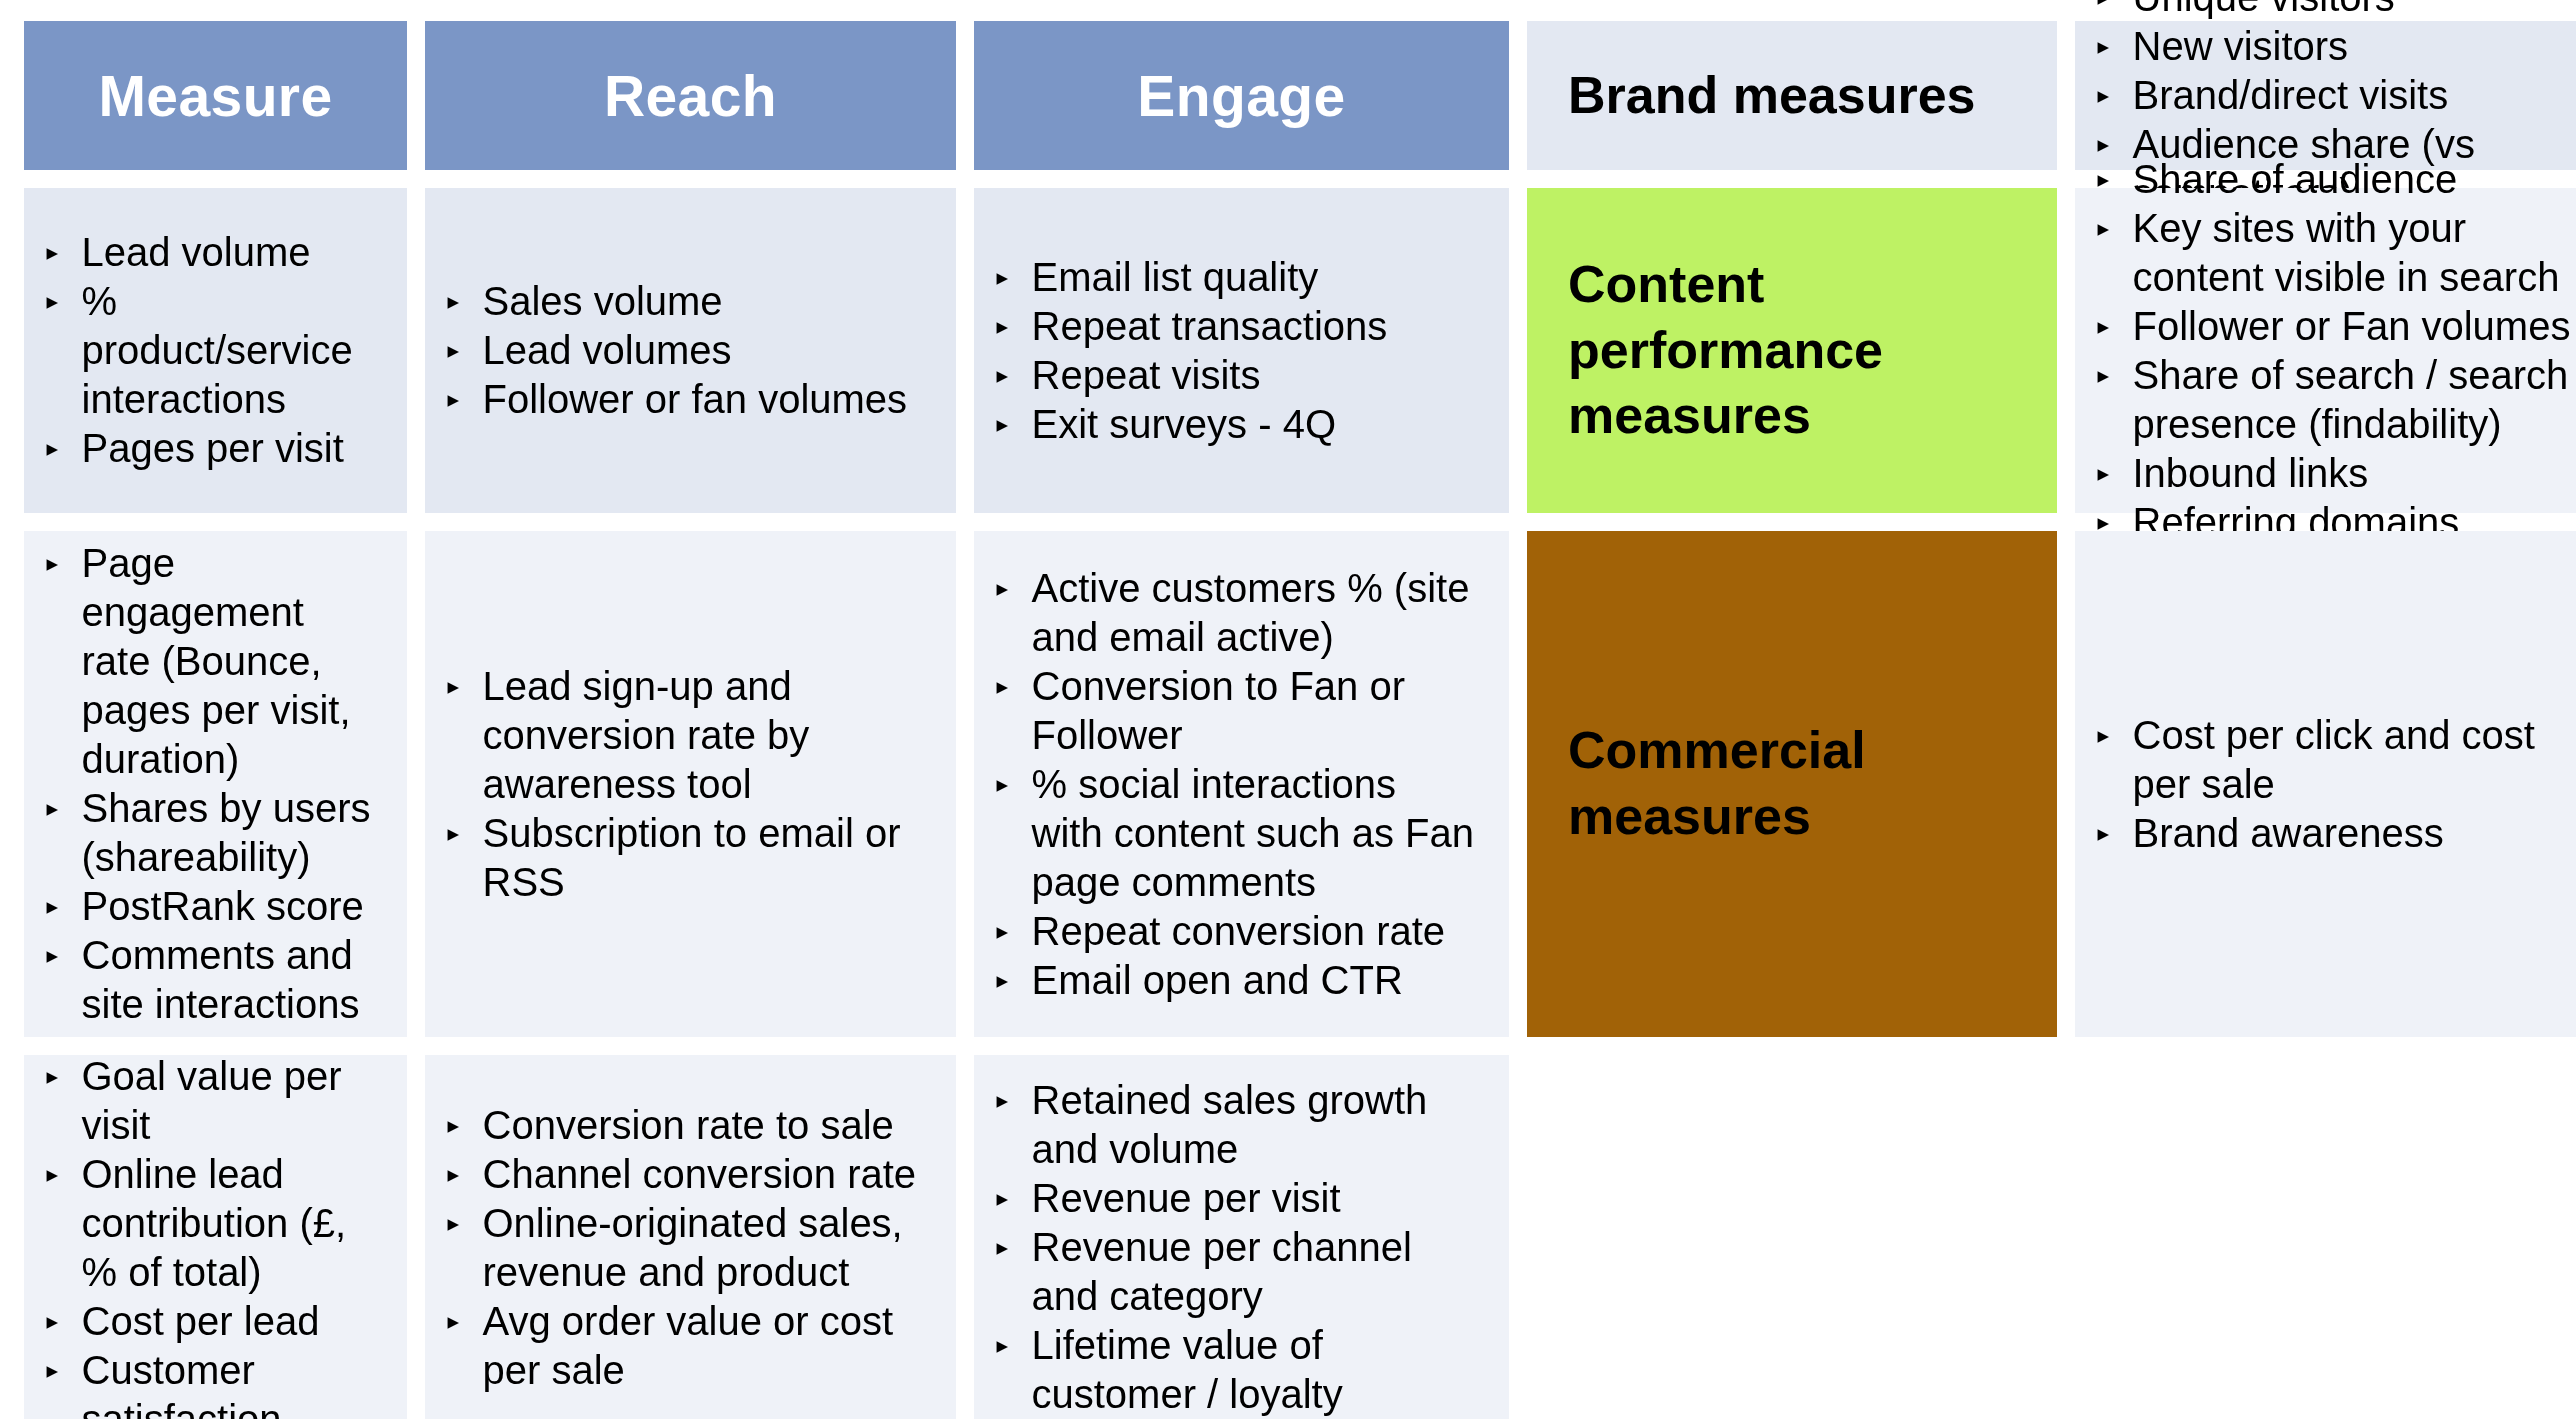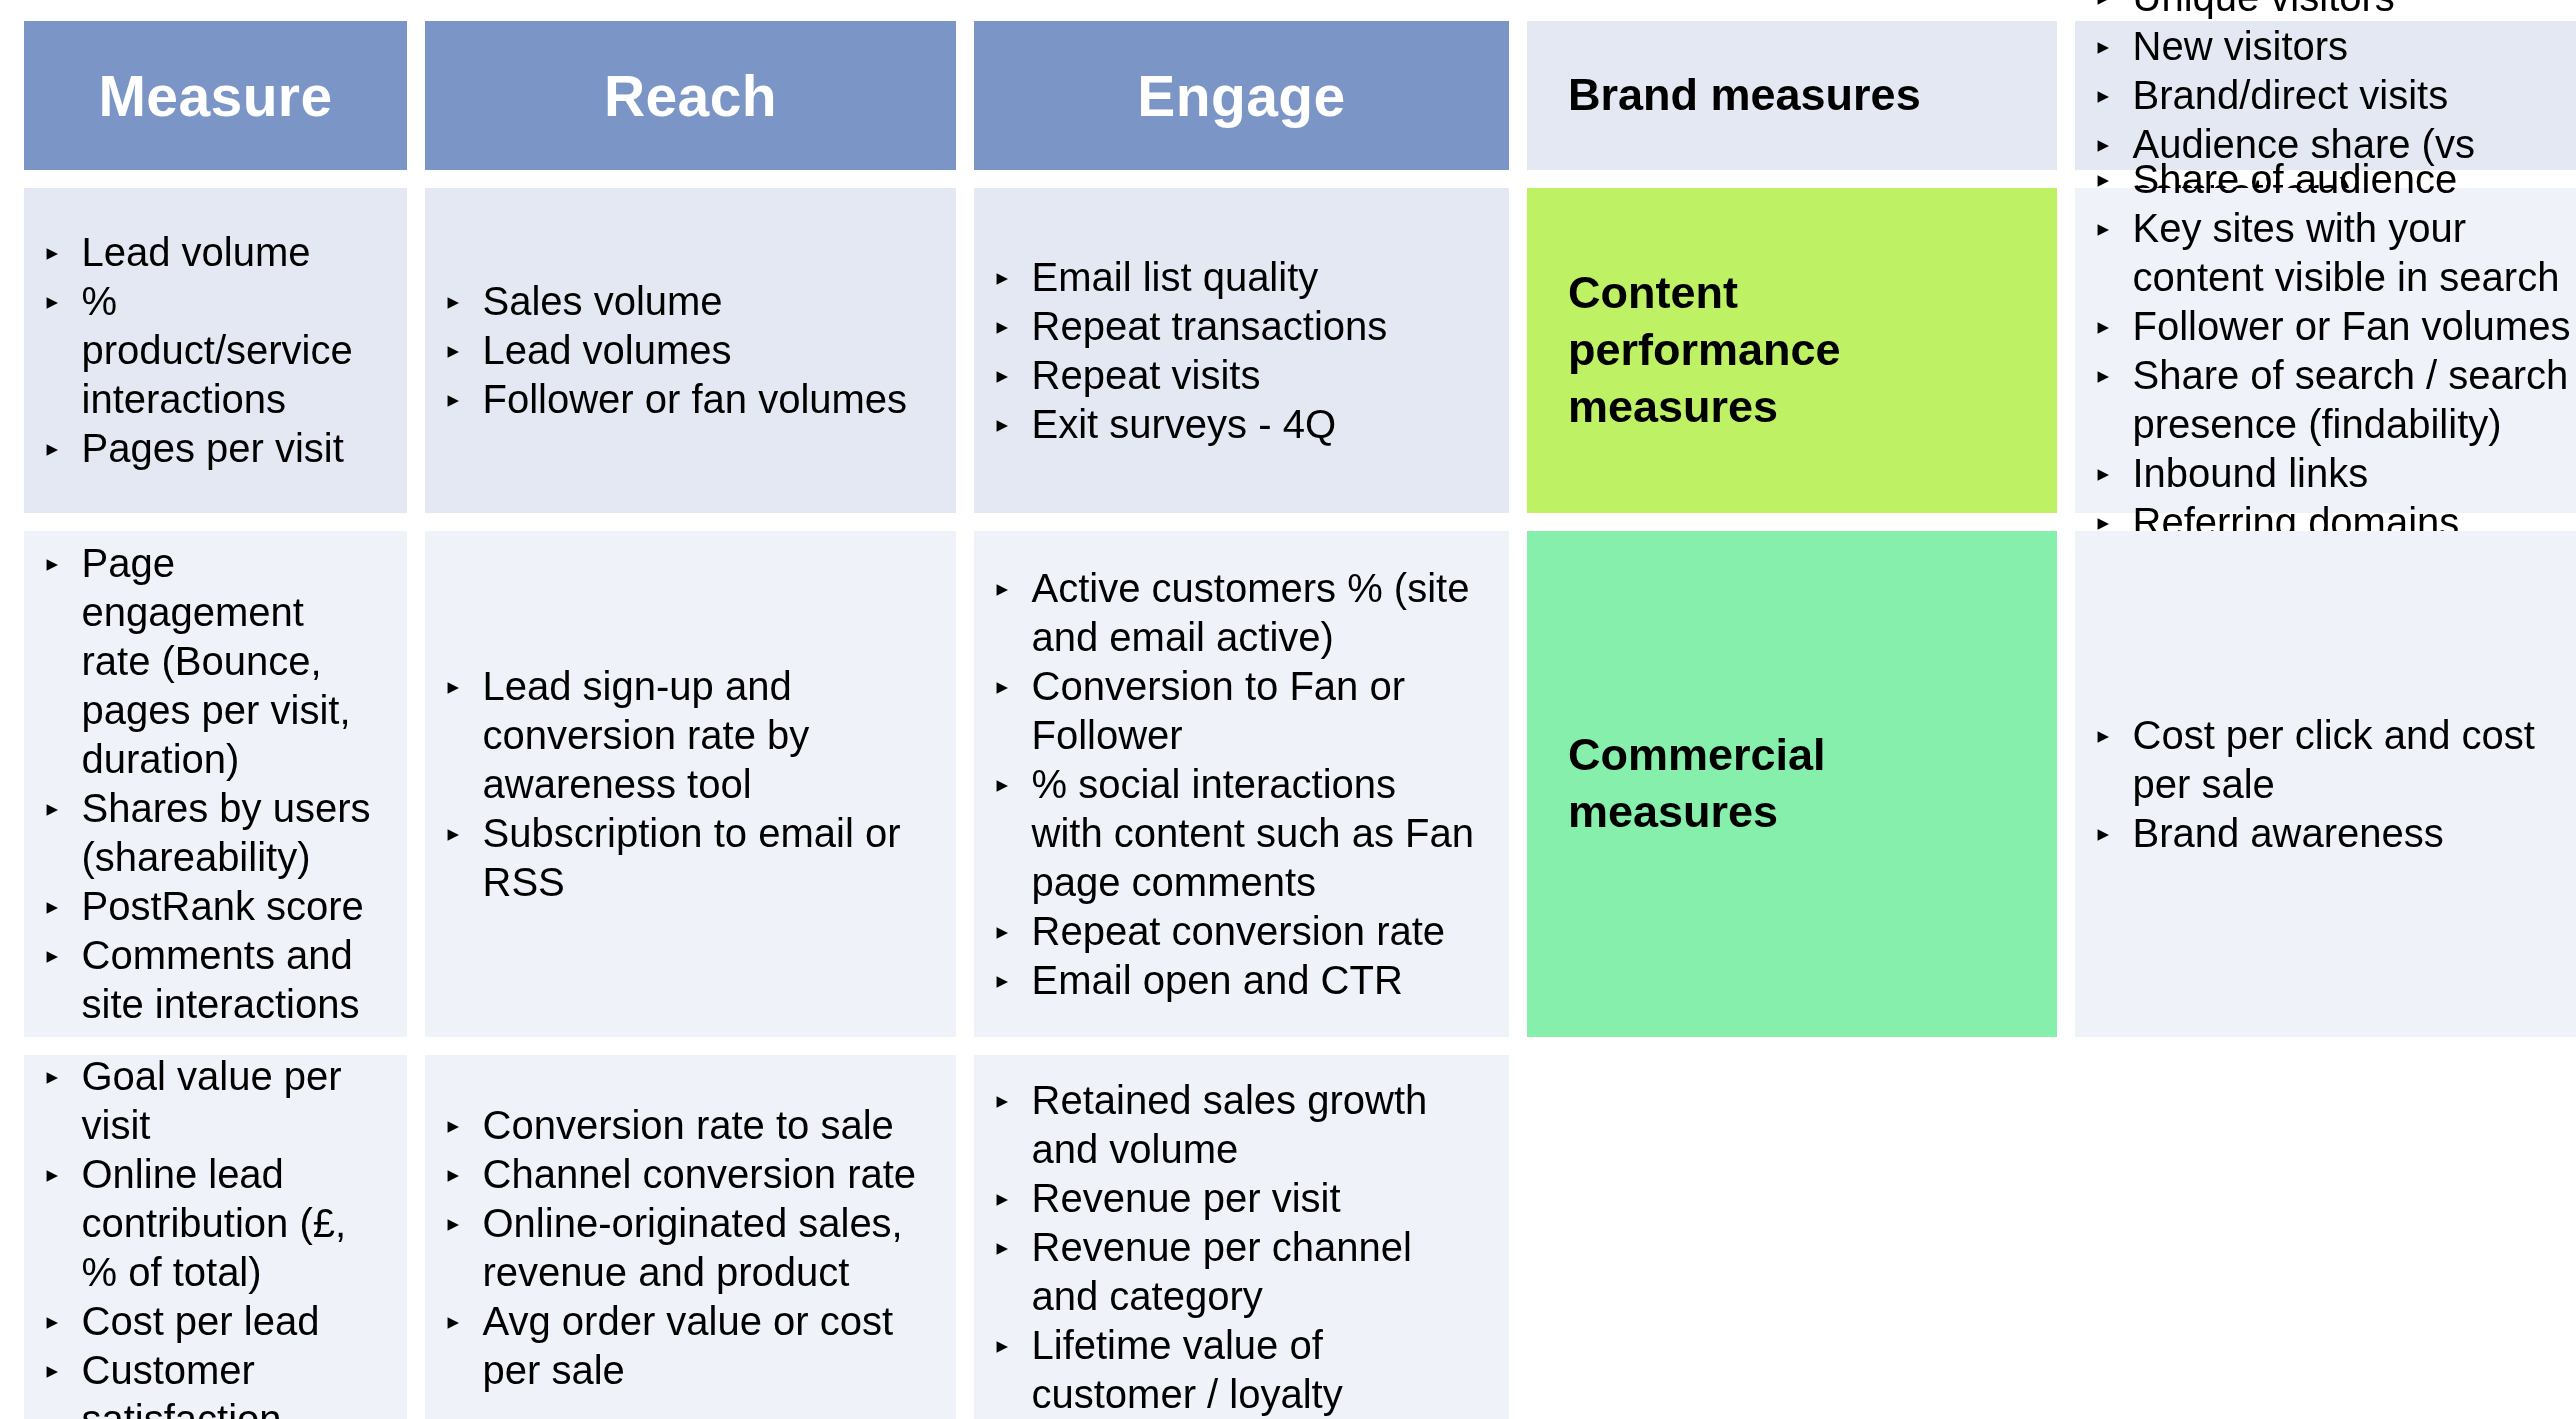--- a/index.html
+++ b/index.html
@@ -31,21 +31,21 @@
     font-weight: bold;
     display: flex;
     align-items: center;
     justify-content: center;
     letter-spacing: 0.4px;
   }
   .cell {
     color: #000000;
   }
   .rowlabel {
-    font-size: 45px;
+    font-size: 52px;
     font-weight: bold;
     line-height: 1.26;
     display: flex;
     align-items: center;
     padding: 0 35px 0 41px;
   }
   .listcell {
     display: flex;
     align-items: center;
     padding: 12px 31px 12px 22.5px;
@@ -230,21 +230,21 @@
         <li>
           <span class="blt">▸</span>
           <span class="itxt">Repeat conversion rate</span>
         </li>
         <li>
           <span class="blt">▸</span>
           <span class="itxt">Email open and CTR</span>
         </li>
       </ul>
     </div>
-    <div class="cell rowlabel" style="background: #86efac;">Commercial measures</div>
+    <div class="cell rowlabel" style="background: #a16207;">Commercial measures</div>
     <div class="cell listcell" style="background: rgb(239, 242, 248);">
       <ul class="blist">
         <li>
           <span class="blt">▸</span>
           <span class="itxt">Cost per click and cost per sale</span>
         </li>
         <li>
           <span class="blt">▸</span>
           <span class="itxt">Brand awareness</span>
         </li>

